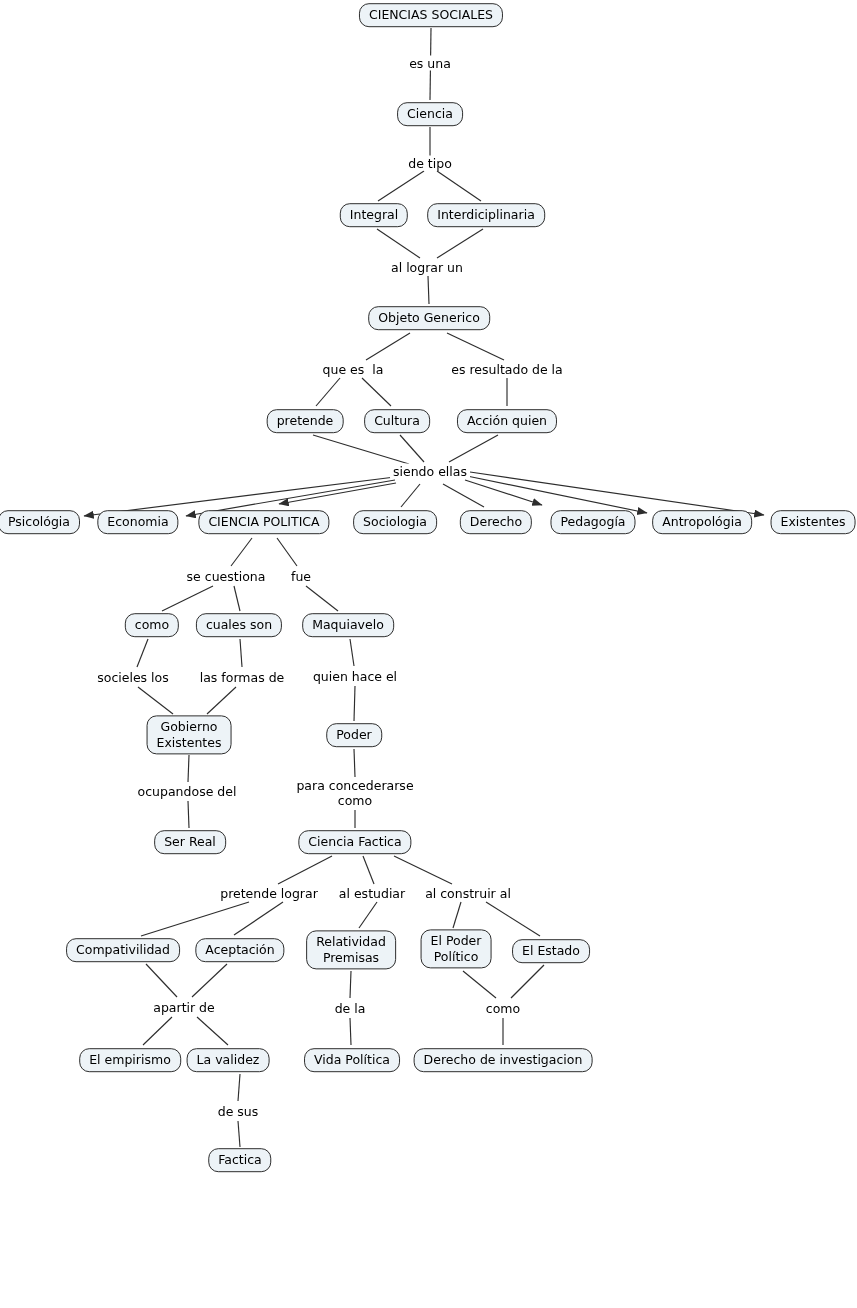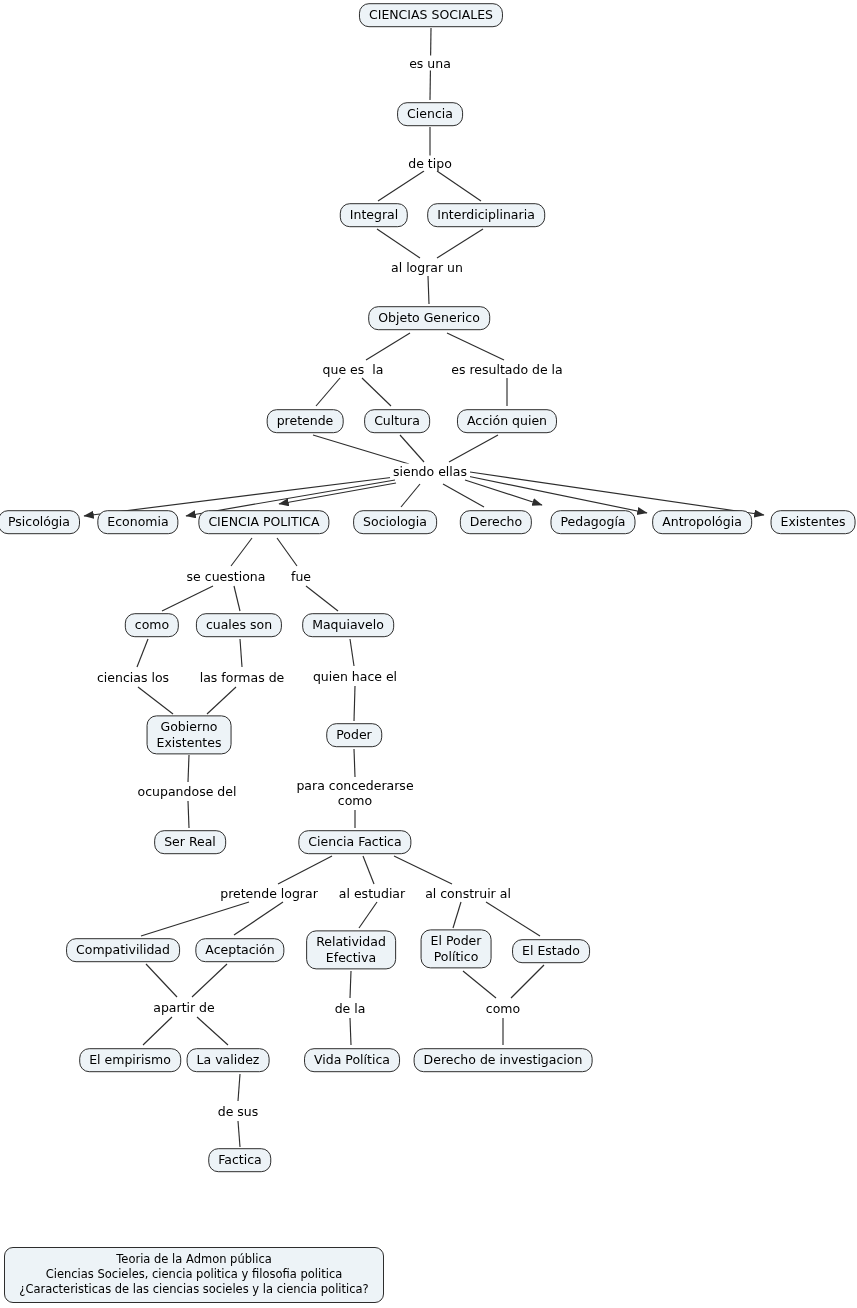--- a/index.html
+++ b/index.html
@@ -133,21 +133,21 @@
   </svg>
 
   <div class="elabel" style="left:430px;top:63px">es una</div>
   <div class="elabel" style="left:430px;top:163px">de tipo</div>
   <div class="elabel" style="left:427px;top:267px">al lograr un</div>
   <div class="elabel" style="left:353px;top:369px">que es  la</div>
   <div class="elabel" style="left:507px;top:369px">es resultado de la</div>
   <div class="elabel" style="left:430px;top:471px">siendo ellas</div>
   <div class="elabel" style="left:226px;top:576px">se cuestiona</div>
   <div class="elabel" style="left:301px;top:576px">fue</div>
-  <div class="elabel" style="left:133px;top:677px">ciencias los</div>
+  <div class="elabel" style="left:133px;top:677px">socieles los</div>
   <div class="elabel" style="left:242px;top:677px">las formas de</div>
   <div class="elabel" style="left:355px;top:676px">quien hace el</div>
   <div class="elabel" style="left:187px;top:791px">ocupandose del</div>
   <div class="elabel" style="left:355px;top:793px">para concederarse
 como</div>
   <div class="elabel" style="left:269px;top:893px">pretende lograr</div>
   <div class="elabel" style="left:372px;top:893px">al estudiar</div>
   <div class="elabel" style="left:468px;top:893px">al construir al</div>
   <div class="elabel" style="left:184px;top:1007px">apartir de</div>
   <div class="elabel" style="left:350px;top:1008px">de la</div>
@@ -174,27 +174,24 @@
   <div class="node" style="left:239px;top:625px">cuales son</div>
   <div class="node" style="left:348px;top:625px">Maquiavelo</div>
   <div class="node" style="left:189px;top:735px">Gobierno
 Existentes</div>
   <div class="node" style="left:354px;top:735px">Poder</div>
   <div class="node" style="left:190px;top:842px">Ser Real</div>
   <div class="node" style="left:355px;top:842px">Ciencia Factica</div>
   <div class="node" style="left:123px;top:950px">Compativilidad</div>
   <div class="node" style="left:240px;top:950px">Aceptación</div>
   <div class="node" style="left:351px;top:950px">Relatividad
-Efectiva</div>
+Premisas</div>
   <div class="node" style="left:456px;top:949px">El Poder
 Político</div>
   <div class="node" style="left:551px;top:951px">El Estado</div>
   <div class="node" style="left:130px;top:1060px">El empirismo</div>
   <div class="node" style="left:228px;top:1060px">La validez</div>
   <div class="node" style="left:352px;top:1060px">Vida Política</div>
   <div class="node" style="left:503px;top:1060px">Derecho de investigacion</div>
   <div class="node" style="left:240px;top:1160px">Factica</div>
 
-  <div class="footer">Teoria de la Admon pública
-Ciencias Socieles, ciencia politica y filosofia politica
-¿Caracteristicas de las ciencias socieles y la ciencia politica?</div>
 
 </div>
 
 </body></html>

